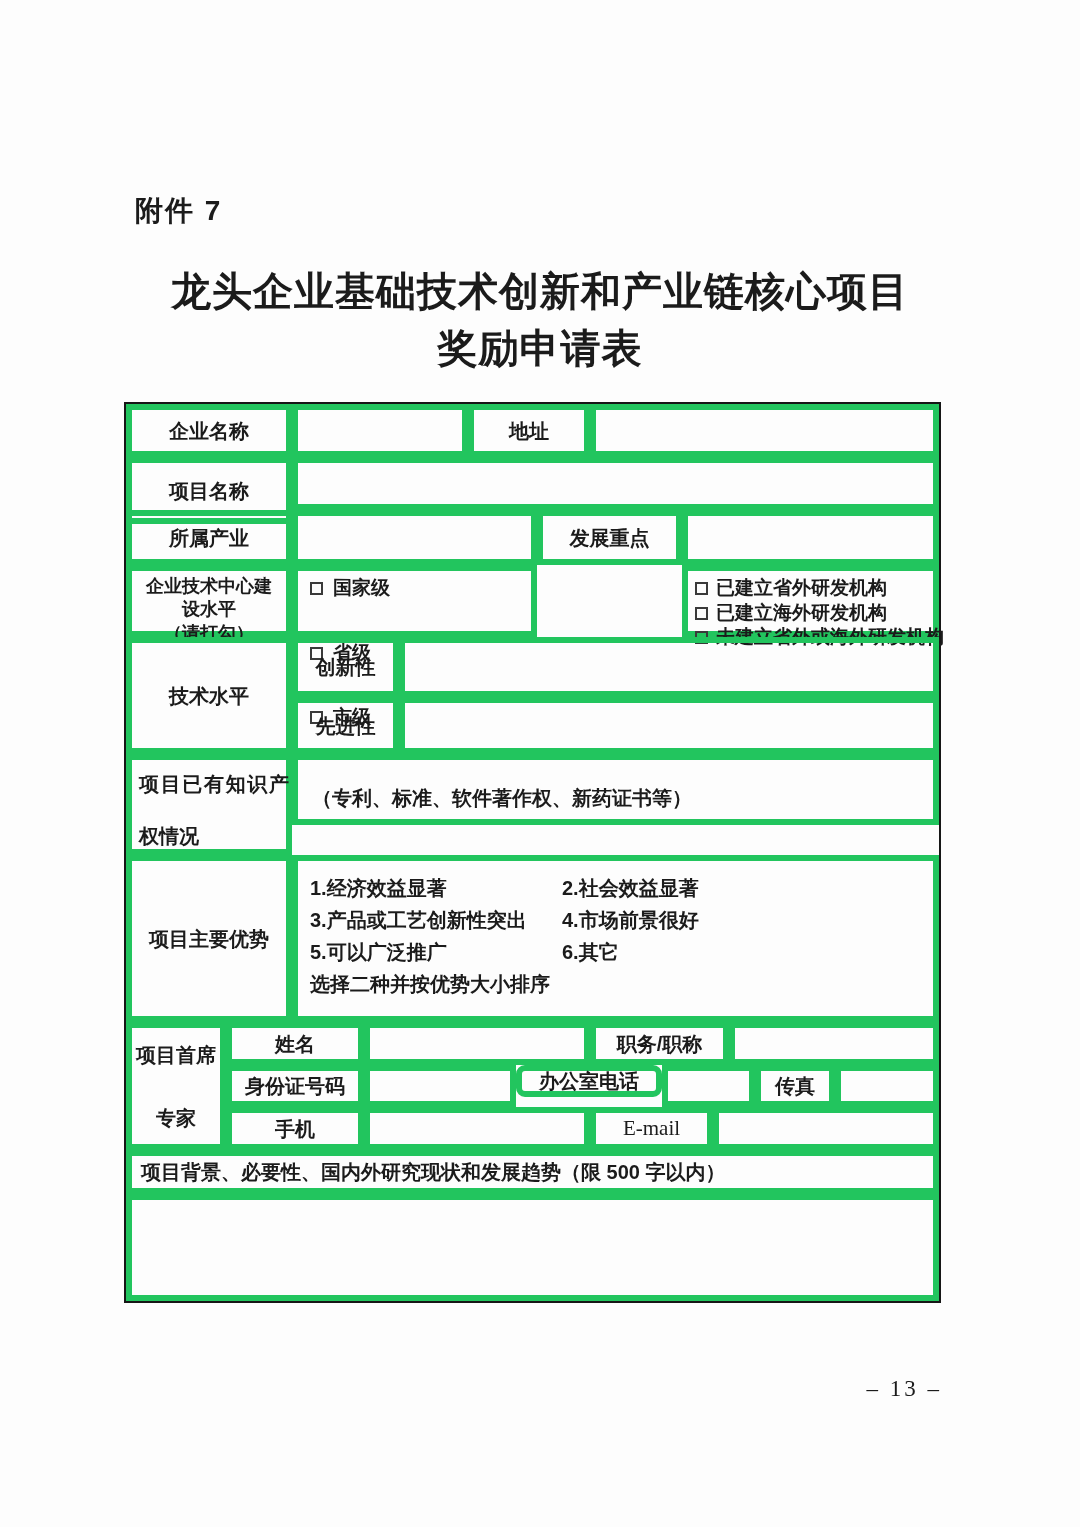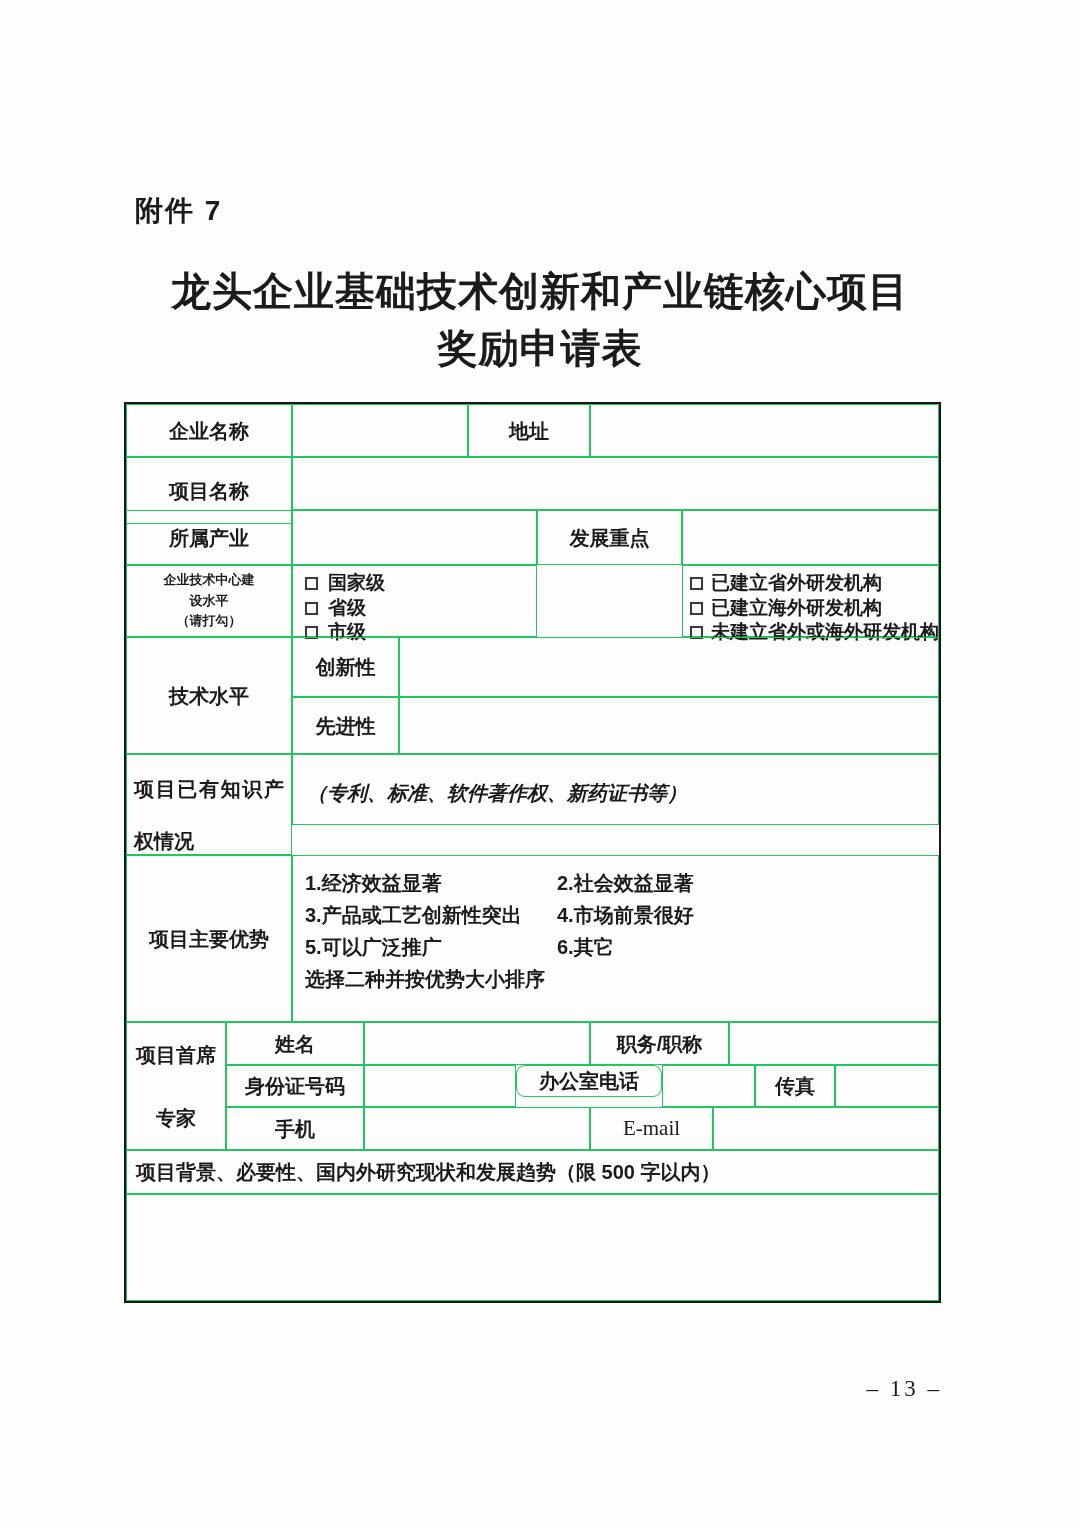--- a/index.html
+++ b/index.html
@@ -8,21 +8,21 @@
     font-family:"Liberation Sans", sans-serif;color:#1b1b1b;
     -webkit-font-smoothing:antialiased;
   }
   .attach{position:absolute;left:135px;top:192px;font-size:28px;font-weight:600;letter-spacing:2px;}
   .title{position:absolute;left:0;top:263px;width:1080px;text-align:center;
          font-size:40px;font-weight:700;line-height:57px;letter-spacing:1px;}
   .pageno{position:absolute;right:138px;top:1376px;font-family:"Liberation Serif", serif;
           font-size:23px;letter-spacing:3px;}
   .tbl{position:absolute;left:124px;top:402px;width:817px;height:901px;
        border:2px solid #161616;box-sizing:border-box;}
-  .cell{position:absolute;box-sizing:border-box;border:1px solid #22c55e;
+  .cell{position:absolute;box-sizing:border-box;border:6px solid #22c55e;
         display:flex;align-items:center;justify-content:center;
         font-size:20px;font-weight:600;line-height:1.3;}
   .blank{background:transparent;}
   .cb{display:inline-block;width:13px;height:13px;border:2px solid #3a3a3a;
       margin-right:10px;flex:none;box-sizing:border-box;}
   .optrow{display:flex;align-items:center;white-space:nowrap;}
   .cbcell{flex-direction:column;align-items:flex-start;justify-content:space-around;
           padding:5px 0 5px 12px;}
   .cbcell2{padding-left:7px;font-size:19px;justify-content:space-between;}
   .cbcell2 .cb{margin-right:8px;}
@@ -59,26 +59,26 @@
   <div class="cell blank" style="left:464px;top:0;width:349px;height:53px;"></div>
 
   <div class="cell" style="left:0;top:53px;width:166px;height:67px;">项目名称</div>
   <div class="cell blank" style="left:166px;top:53px;width:647px;height:53px;"></div>
 
   <div class="cell" style="left:0;top:106px;width:166px;height:55px;">所属产业</div>
   <div class="cell blank" style="left:166px;top:106px;width:245px;height:55px;"></div>
   <div class="cell" style="left:411px;top:106px;width:145px;height:55px;">发展重点</div>
   <div class="cell blank" style="left:556px;top:106px;width:257px;height:55px;"></div>
 
-  <div class="cell threeline" style="left:0;top:161px;width:166px;height:72px;font-size:13px;">
+  <div class="cell threeline" style="left:0;top:161px;width:166px;height:72px;font-size:18px;">
     <div>企业技术中心建</div>
     <div>设水平</div>
     <div>（请打勾）</div>
   </div>
-  <div class="cell cbcell" style="left:166px;top:161px;width:245px;height:72px;font-size:19px;">
+  <div class="cell cbcell" style="left:166px;top:161px;width:245px;height:72px;font-size:19px;gap:40px;">
     <div class="optrow">
       <span class="cb"></span>
       <span>国家级</span>
     </div>
     <div class="optrow">
       <span class="cb"></span>
       <span>省级</span>
     </div>
     <div class="optrow">
       <span class="cb"></span>
@@ -103,21 +103,21 @@
   <div class="cell" style="left:0;top:233px;width:166px;height:117px;">技术水平</div>
   <div class="cell" style="left:166px;top:233px;width:107px;height:60px;">创新性</div>
   <div class="cell blank" style="left:273px;top:233px;width:540px;height:60px;"></div>
   <div class="cell" style="left:166px;top:293px;width:107px;height:57px;">先进性</div>
   <div class="cell blank" style="left:273px;top:293px;width:540px;height:57px;"></div>
 
   <div class="cell iplabel" style="left:0;top:350px;width:166px;height:101px;">
     <div class="l1">项目已有知识产</div>
     <div>权情况</div>
   </div>
-  <div class="cell hintcell" style="left:166px;top:350px;width:647px;height:71px;align-items:flex-start;padding-top:25px;font-style:italic;">（专利、标准、软件著作权、新药证书等）</div>
+  <div class="cell hintcell" style="left:166px;top:350px;width:647px;height:71px;align-items:flex-start;padding-top:25px;">（专利、标准、软件著作权、新药证书等）</div>
 
   <div class="cell" style="left:0;top:451px;width:166px;height:167px;">项目主要优势</div>
   <div class="cell adv" style="left:166px;top:451px;width:647px;height:167px;">
     <div class="advrow">
       <span class="i1">1.经济效益显著</span>
       <span>2.社会效益显著</span>
     </div>
     <div class="advrow">
       <span class="i1">3.产品或工艺创新性突出</span>
       <span>4.市场前景很好</span>

